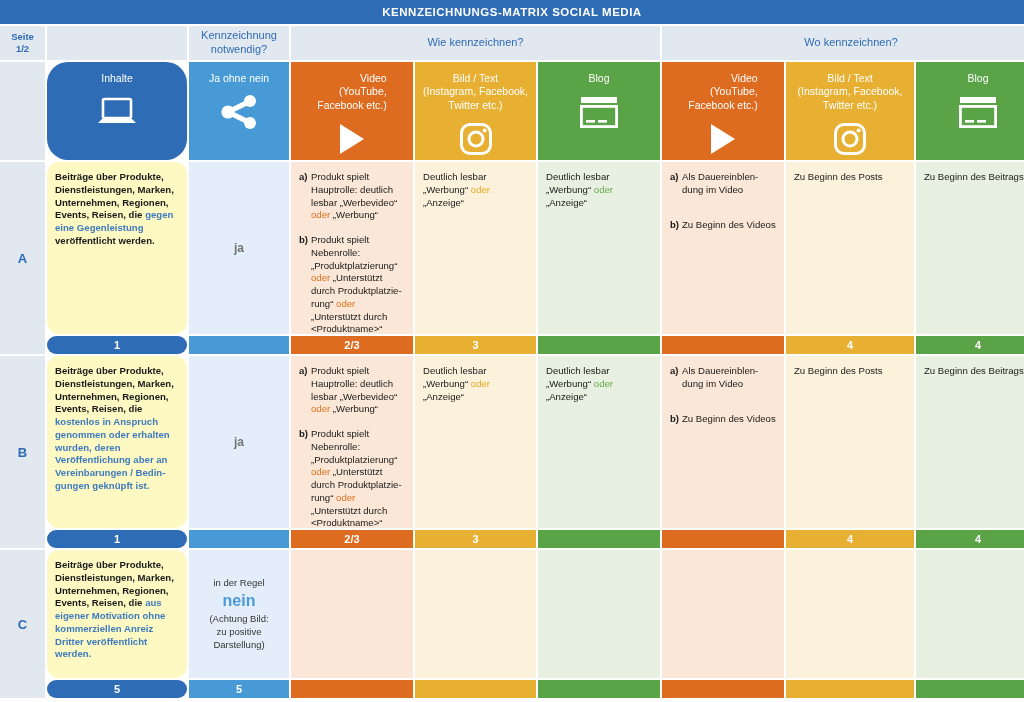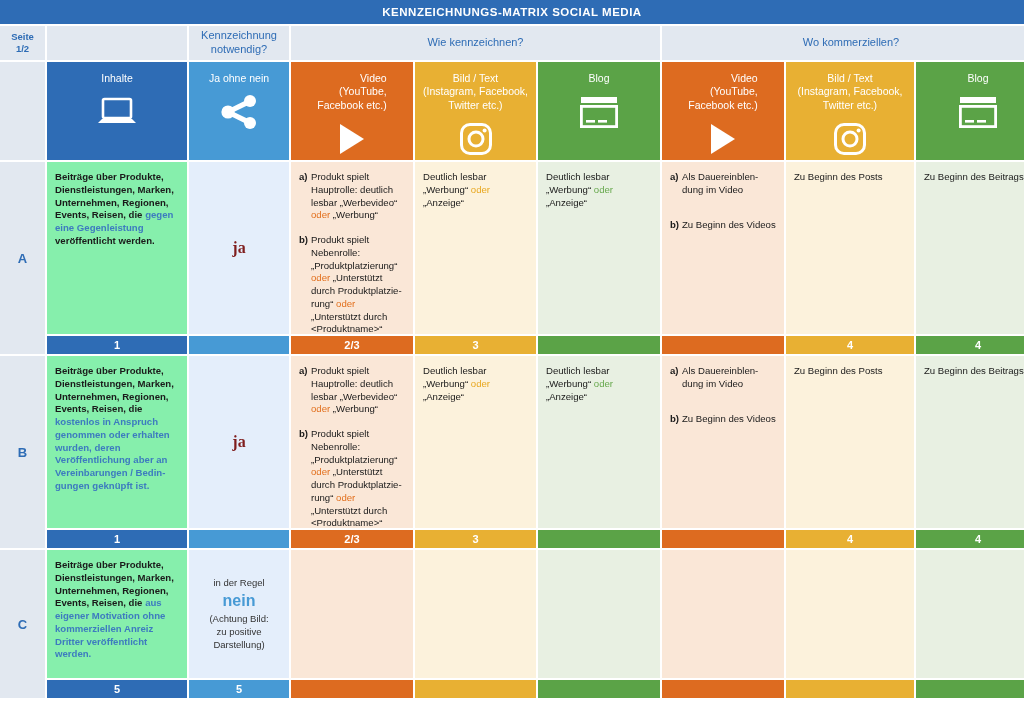--- a/index.html
+++ b/index.html
@@ -57,40 +57,40 @@
     color: #ffffff;
     text-align: center;
     padding-top: 10px;
     font-size: 10.5px;
     line-height: 1.28;
   }
   .colhdr .lbl { padding: 0 3px; }
   .colhdr .ico { margin-top: 6px; height: 42px; display:flex; align-items:center; justify-content:center;}
   .colhdr.empty { background: #e2e8f0; }
 
-  .bg-dblue  { background: #2e6cb5; }
+  .bg-dblue  { background: #2e6cb5; border-radius: 21px; }
   .bg-lblue  { background: #479ad5; }
   .bg-orange { background: #dd6b20; text-align: right; }
   .bg-yellow { background: #e8b033; }
   .bg-green  { background: #5ba347; }
 
   
   .rowlabel {
     background: #e2e8f0;
     color: #2e6cb5;
     font-weight: bold; font-size: 13px;
     display: flex; align-items: center; justify-content: center;
   }
   .content {
     font-size: 9.6px;
     line-height: 1.33;
     padding: 9px 8px 8px 8px;
     color: #1a1a1a;
   }
-  .c-inhalte { background: #86efac; }
+  .c-inhalte { background: #fef9c3; border-radius: 12px; }
   .c-janein  { background: #e4eefb; }
   .c-orange  { background: #fae7d7; }
   .c-yellow  { background: #fcf2dc; }
   .c-green   { background: #e8f0e2; }
   .c-orange2 { background: #fae7d7; }
   .c-yellow2 { background: #fcf2dc; }
   .c-green2  { background: #e8f0e2; }
 
   .content.bold { font-weight: bold; }
   .hl-blue   { color: #3d7bbf; font-weight: bold; }
@@ -99,21 +99,21 @@
   .hl-green  { color: #68a94e; }
 
   .janein {
     display: flex; flex-direction: column;
     align-items: center; justify-content: center;
     text-align: center;
     font-size: 10px; color: #333;
     line-height: 1.4; padding: 6px;
   }
   .janein .big { font-size: 16px; color: #479ad5; font-weight: bold; }
-  .janein .bigonly { font-size: 16px; color: #7f1d1d; font-weight: bold; font-family: Liberation Serif, serif; }
+  .janein .bigonly { font-size: 12px; color: #737373; font-weight: bold; }
   .janein .sm { font-size: 9.5px; color: #333; }
 
   .itemlist { }
   .itemlist .item { display: flex; margin-bottom: 0; }
   .itemlist .item .mk { font-weight: bold; width: 12px; flex: 0 0 12px; }
   .itemlist .item .tx { flex: 1; }
   .itemlist .gap { height: 12px; }
 
   
   .numband {
@@ -146,21 +146,21 @@
     <div class="cell grouphdr">
       <div>
         <div>Kennzeichnung</div>
         <div>notwendig?</div>
       </div>
     </div>
     <div class="cell grouphdr" style="grid-column: span 3;">
       <span>Wie kennzeichnen?</span>
     </div>
     <div class="cell grouphdr" style="grid-column: span 3;">
-      <span>Wo kommerziellen?</span>
+      <span>Wo kennzeichnen?</span>
     </div>
 
     <div class="cell colhdr empty"></div>
 
     <div class="cell colhdr bg-dblue">
       <div class="lbl">Inhalte</div>
       <div class="ico">
         <svg width="42" height="32" viewBox="0 0 42 32">
           <rect x="7" y="3" width="28" height="19" rx="1.5" fill="none" stroke="#ffffff" stroke-width="2.6"></rect>
           <path d="M2 27 L40 27 L36 23 L6 23 Z" fill="#ffffff"></path>

